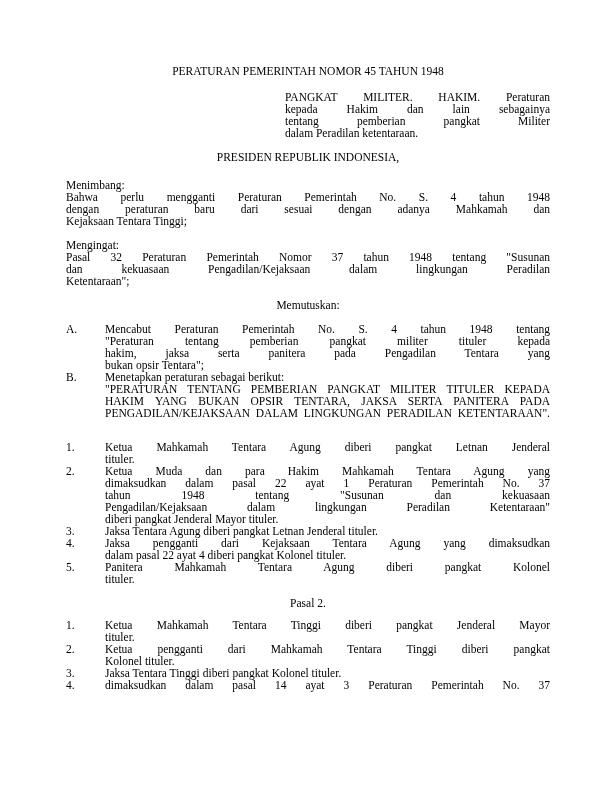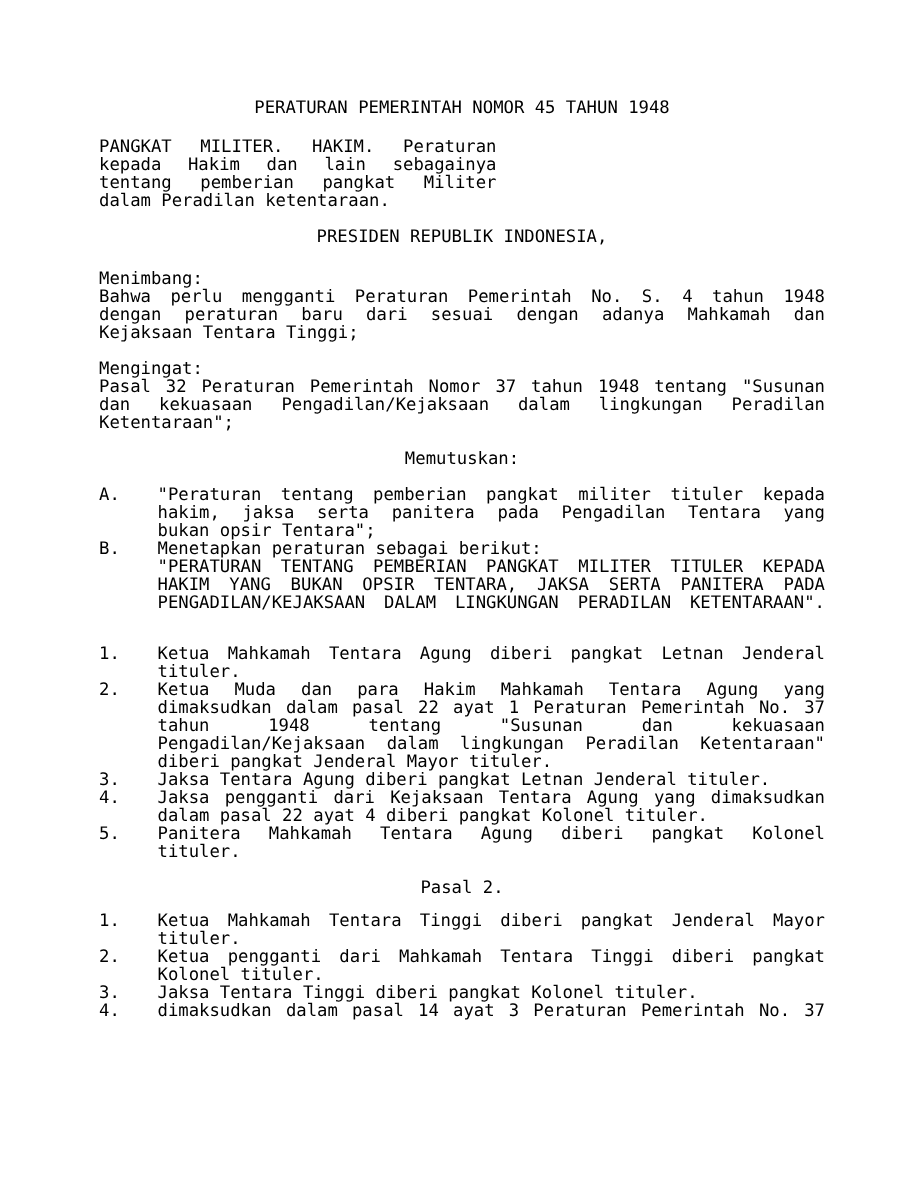--- a/index.html
+++ b/index.html
@@ -5,27 +5,27 @@
   html, body { margin: 0; padding: 0; }
   body {
     width: 612px; height: 792px;
     background: #ffffff;
     font-family: "DejaVu Sans Mono", "Liberation Mono", monospace;
     font-size: 11.5px;
     line-height: 12px;
     color: #000000;
     overflow: hidden;
   }
-  .page { padding: 65px 0 0 66px; }
+  .page { padding: 65px 0 0 66px; font-family: Liberation Serif, serif; }
   .line, .ln { width: 484px; height: 12px; }
   .center { text-align: center; }
   .j { text-align: justify; text-align-last: justify; }
   .sp10 { height: 10px; } .sp12 { height: 12px; }
   .sp14 { height: 14px; } .sp16 { height: 16px; }
-  .indent-block { }
+  .indent-block { margin-left: 219px; }
   .indent-block .ln { width: 265px; }
   .li { display: flex; width: 484px; }
   .lbl { flex: 0 0 39px; width: 39px; }
   .txt { flex: 1 1 auto; }
   .txt .ln { width: 445px; }
 </style>
 </head>
 <body>
 
 <div class="page">
@@ -60,20 +60,21 @@
     </div>
   <div class="sp12"></div>
 
   <div class="line center">Memutuskan:</div>
   <div class="sp12"></div>
 
   <div>
       <div class="li">
         <span class="lbl">A.</span>
         <div class="txt">
+          <div class="ln j">Mencabut Peraturan Pemerintah No. S. 4 tahun 1948 tentang</div>
           <div class="ln j">"Peraturan tentang pemberian pangkat militer tituler kepada</div>
           <div class="ln j">hakim, jaksa serta panitera pada Pengadilan Tentara yang</div>
           <div class="ln">bukan opsir Tentara";</div>
         </div>
       </div>
       <div class="li">
         <span class="lbl">B.</span>
         <div class="txt">
           <div class="ln">Menetapkan peraturan sebagai berikut:</div>
           <div class="ln j">"PERATURAN TENTANG PEMBERIAN PANGKAT MILITER TITULER KEPADA</div>

